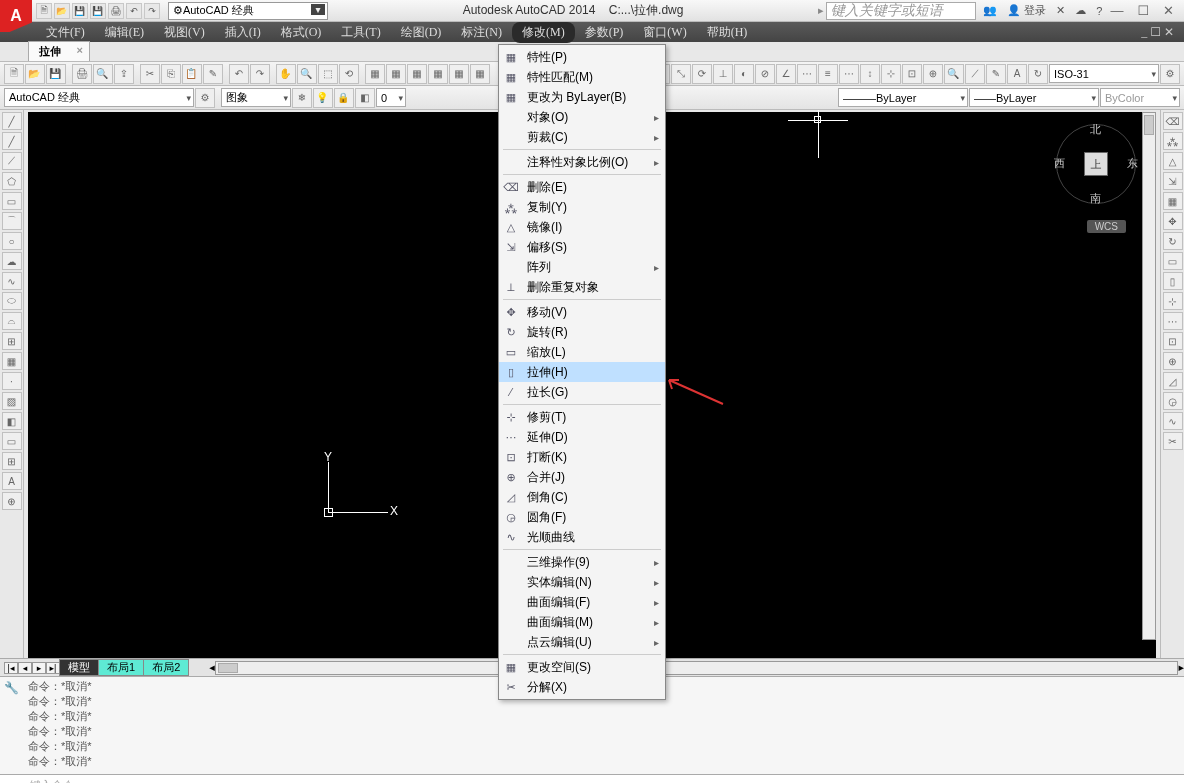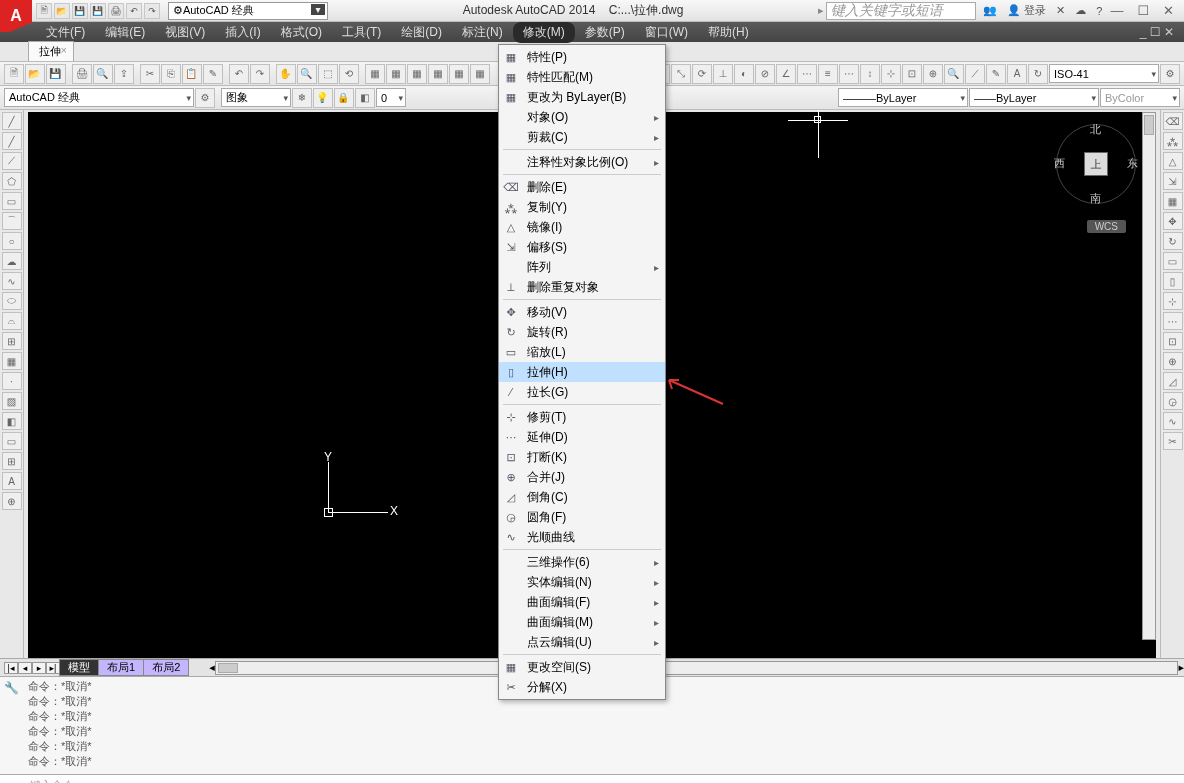--- a/index.html
+++ b/index.html
@@ -8,24 +8,24 @@
 .logo { width: 32px; height: 32px; background: #d22; color: #fff; font-weight: bold; font-size: 16px; display: flex; align-items: center; justify-content: center; position: absolute; left: 0; top: 0; z-index: 5; clip-path: polygon(0 0, 100% 0, 100% 70%, 30% 100%, 0 100%); }
 .qat { margin-left: 36px; display: flex; gap: 2px; align-items: center; }
 .qat .ico { width: 16px; height: 16px; background: #e8e8e8; border: 1px solid #c8c8c8; font-size: 9px; display: flex; align-items: center; justify-content: center; color: #555; }
 .ws-select { margin-left: 8px; border: 1px solid #999; background: #fff; height: 18px; padding: 0 16px 0 4px; font-size: 11px; display: flex; align-items: center; position: relative; width: 160px; }
 .ws-select::after { content: "▾"; position: absolute; right: 2px; top: 1px; background: #444; color: #eee; width: 14px; text-align: center; font-size: 10px; }
 .title-text { flex: 1; text-align: center; color: #333; font-size: 12px; }
 .search { background: #fff; border: 1px solid #aaa; height: 18px; width: 150px; padding: 0 4px; color: #999; font-style: italic; font-size: 14px; display: flex; align-items: center; }
 .title-right { display: flex; gap: 10px; align-items: center; margin: 0 8px; color: #555; }
 .winbtns { display: flex; gap: 14px; margin-right: 10px; color: #666; font-size: 13px; }
 .menubar { height: 20px; background: linear-gradient(#5a5a5a,#444); color: #ddd; display: flex; align-items: center; padding-left: 36px; font-size: 12px; }
-.menubar span { padding: 2px 10px; cursor: pointer; }
+.menubar span { padding: 2px 10px; cursor: pointer; font-family: Liberation Serif, serif; }
 .menubar span.active { background: #2a2a2a; border-radius: 8px; }
 .mdi-tabs { height: 20px; background: #e8e8e8; display: flex; align-items: flex-end; border-bottom: 1px solid #bbb; padding-left: 28px; }
-.mdi-tab { border: 1px solid #aaa; border-bottom: none; background: #fafafa; padding: 2px 12px 2px 10px; font-size: 11px; position: relative; }
+.mdi-tab { border: 1px solid #aaa; border-bottom: none; background: #fafafa; padding: 2px 28px 2px 10px; font-size: 11px; position: relative; font-weight: bold; }
 .mdi-tab .x { position: absolute; right: 6px; top: 2px; color: #999; }
 .toolbar-row { height: 24px; background: linear-gradient(#f4f4f4,#e4e4e4); border-bottom: 1px solid #bbb; display: flex; align-items: center; padding: 0 4px; gap: 1px; }
 .tbtn { width: 20px; height: 20px; border: 1px solid #c0c0c0; background: #efefef; display: flex; align-items: center; justify-content: center; font-size: 10px; color: #666; }
 .sep { width: 4px; }
 .drop { border: 1px solid #aaa; background: #fff; height: 19px; display: flex; align-items: center; padding: 0 14px 0 4px; position: relative; font-size: 11px; }
 .drop::after { content: "▾"; position: absolute; right: 2px; font-size: 9px; color: #555; }
 .main-area { position: relative; height: 548px; display: flex; }
 .vtoolbar { width: 24px; background: #e8e8e8; border-right: 1px solid #bbb; display: flex; flex-direction: column; align-items: center; padding-top: 2px; gap: 2px; }
 .vtoolbar.right { border-right: none; border-left: 1px solid #bbb; }
 .vbtn { width: 20px; height: 18px; border: 1px solid #c0c0c0; background: #efefef; font-size: 10px; display: flex; align-items: center; justify-content: center; color: #666; }
@@ -53,21 +53,21 @@
 .dropdown .mi { display: flex; align-items: center; height: 20px; padding: 0 6px 0 4px; font-size: 12px; gap: 8px; position: relative; }
 .dropdown .mi .mic { width: 16px; height: 16px; display: flex; align-items: center; justify-content: center; font-size: 11px; color: #556; }
 .dropdown .mi.sub::after { content: "▸"; position: absolute; right: 6px; font-size: 10px; color: #666; }
 .dropdown .mi.hl { background: #bfe0ff; }
 .dropdown hr { border: none; border-top: 1px solid #ccc; margin: 2px 4px; }
 .arrow { position: absolute; left: 665px; top: 376px; width: 60px; height: 30px; z-index: 21; }
 .arrow svg { width: 100%; height: 100%; }
 .layout-tabs { height: 18px; background: #e4e4e4; border-top: 1px solid #aaa; display: flex; align-items: center; padding-left: 4px; font-size: 11px; gap: 0; }
 .layout-tabs .nav { display: flex; gap: 0; }
 .layout-tabs .nav span { border: 1px solid #999; background: #f4f4f4; width: 14px; text-align: center; font-size: 9px; }
-.layout-tabs .lt { border: 1px solid #888; padding: 0 8px; background: #c4b5fd; margin-left: -1px; }
+.layout-tabs .lt { border: 1px solid #888; padding: 0 8px; background: #5eead4; margin-left: -1px; }
 .layout-tabs .lt.active { background: #333; color: #fff; }
 .scroll-h { flex: 1; display: flex; align-items: center; margin-left: 20px; }
 .scroll-h .track { flex: 1; height: 14px; border: 1px solid #999; background: #eee; position: relative; }
 .scroll-h .thumb { position: absolute; left: 2px; top: 1px; width: 20px; height: 10px; background: #ccc; border: 1px solid #aaa; }
 .cmdlog { background: #f6f6f6; border-top: 1px solid #aaa; font-size: 11px; color: #555; padding: 2px 6px 2px 28px; line-height: 15px; height: 98px; position: relative; }
 .cmdlog .wr { position: absolute; left: 4px; top: 4px; width: 18px; height: 18px; font-size: 12px; color: #888; }
 .cmdinput { height: 22px; border-top: 1px solid #aaa; background: #fff; display: flex; align-items: center; padding: 0 6px 0 28px; position: relative; }
 .cmdinput .chev { position: absolute; left: 10px; color: #aaa; font-size: 14px; }
 .cmdinput .ph { color: #aaa; font-style: italic; }
 .vscroll { position: absolute; right: 4px; top: 2px; bottom: 18px; width: 14px; border: 1px solid #999; background: #eee; }
@@ -172,21 +172,21 @@
   <div class="tbtn">⋯</div>
   <div class="tbtn">↕</div>
   <div class="tbtn">⊹</div>
   <div class="tbtn">⊡</div>
   <div class="tbtn">⊕</div>
   <div class="tbtn">🔍</div>
   <div class="tbtn">⟋</div>
   <div class="tbtn">✎</div>
   <div class="tbtn">A</div>
   <div class="tbtn">↻</div>
-  <div class="drop" style="width:110px">ISO-41</div>
+  <div class="drop" style="width:110px">ISO-31</div>
   <div class="tbtn">⚙</div>
 </div>
 
 <div class="toolbar-row">
   <div class="drop" style="width:190px">AutoCAD 经典</div>
   <div class="tbtn">⚙</div>
   <div class="sep"></div>
   <div class="drop" style="width:70px">图象</div>
   <div class="tbtn">❄</div>
   <div class="tbtn">💡</div>
@@ -368,21 +368,21 @@
       <span class="mic">◶</span>
       <span>圆角(F)</span>
     </div>
     <div class="mi">
       <span class="mic">∿</span>
       <span>光顺曲线</span>
     </div>
     <hr>
     <div class="mi sub">
       <span class="mic"></span>
-      <span>三维操作(6)</span>
+      <span>三维操作(9)</span>
     </div>
     <div class="mi sub">
       <span class="mic"></span>
       <span>实体编辑(N)</span>
     </div>
     <div class="mi sub">
       <span class="mic"></span>
       <span>曲面编辑(F)</span>
     </div>
     <div class="mi sub">

